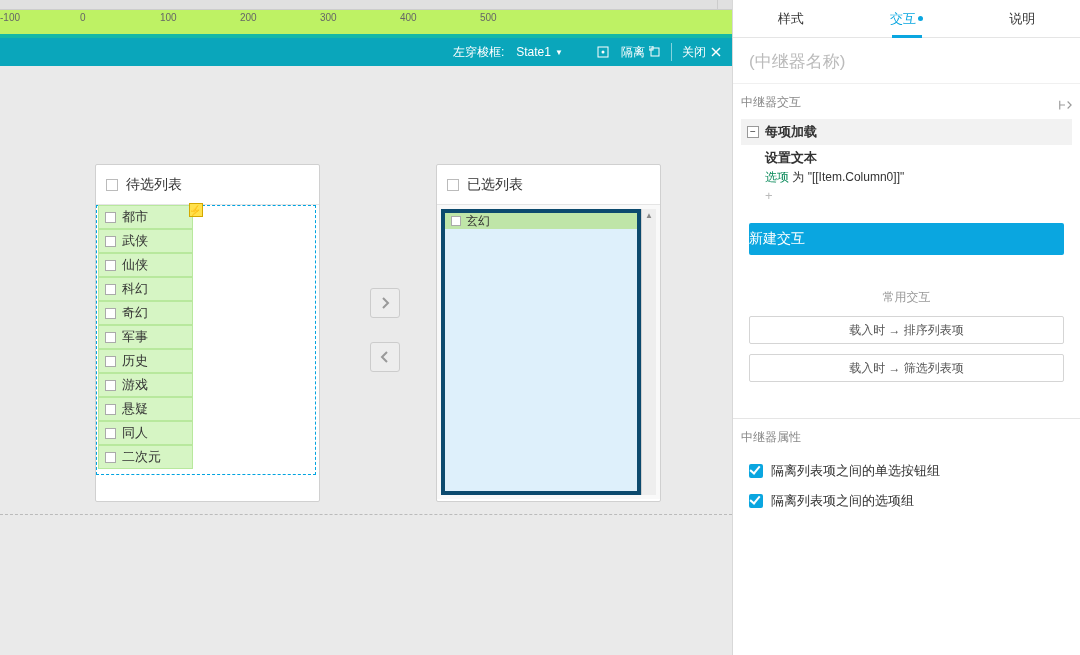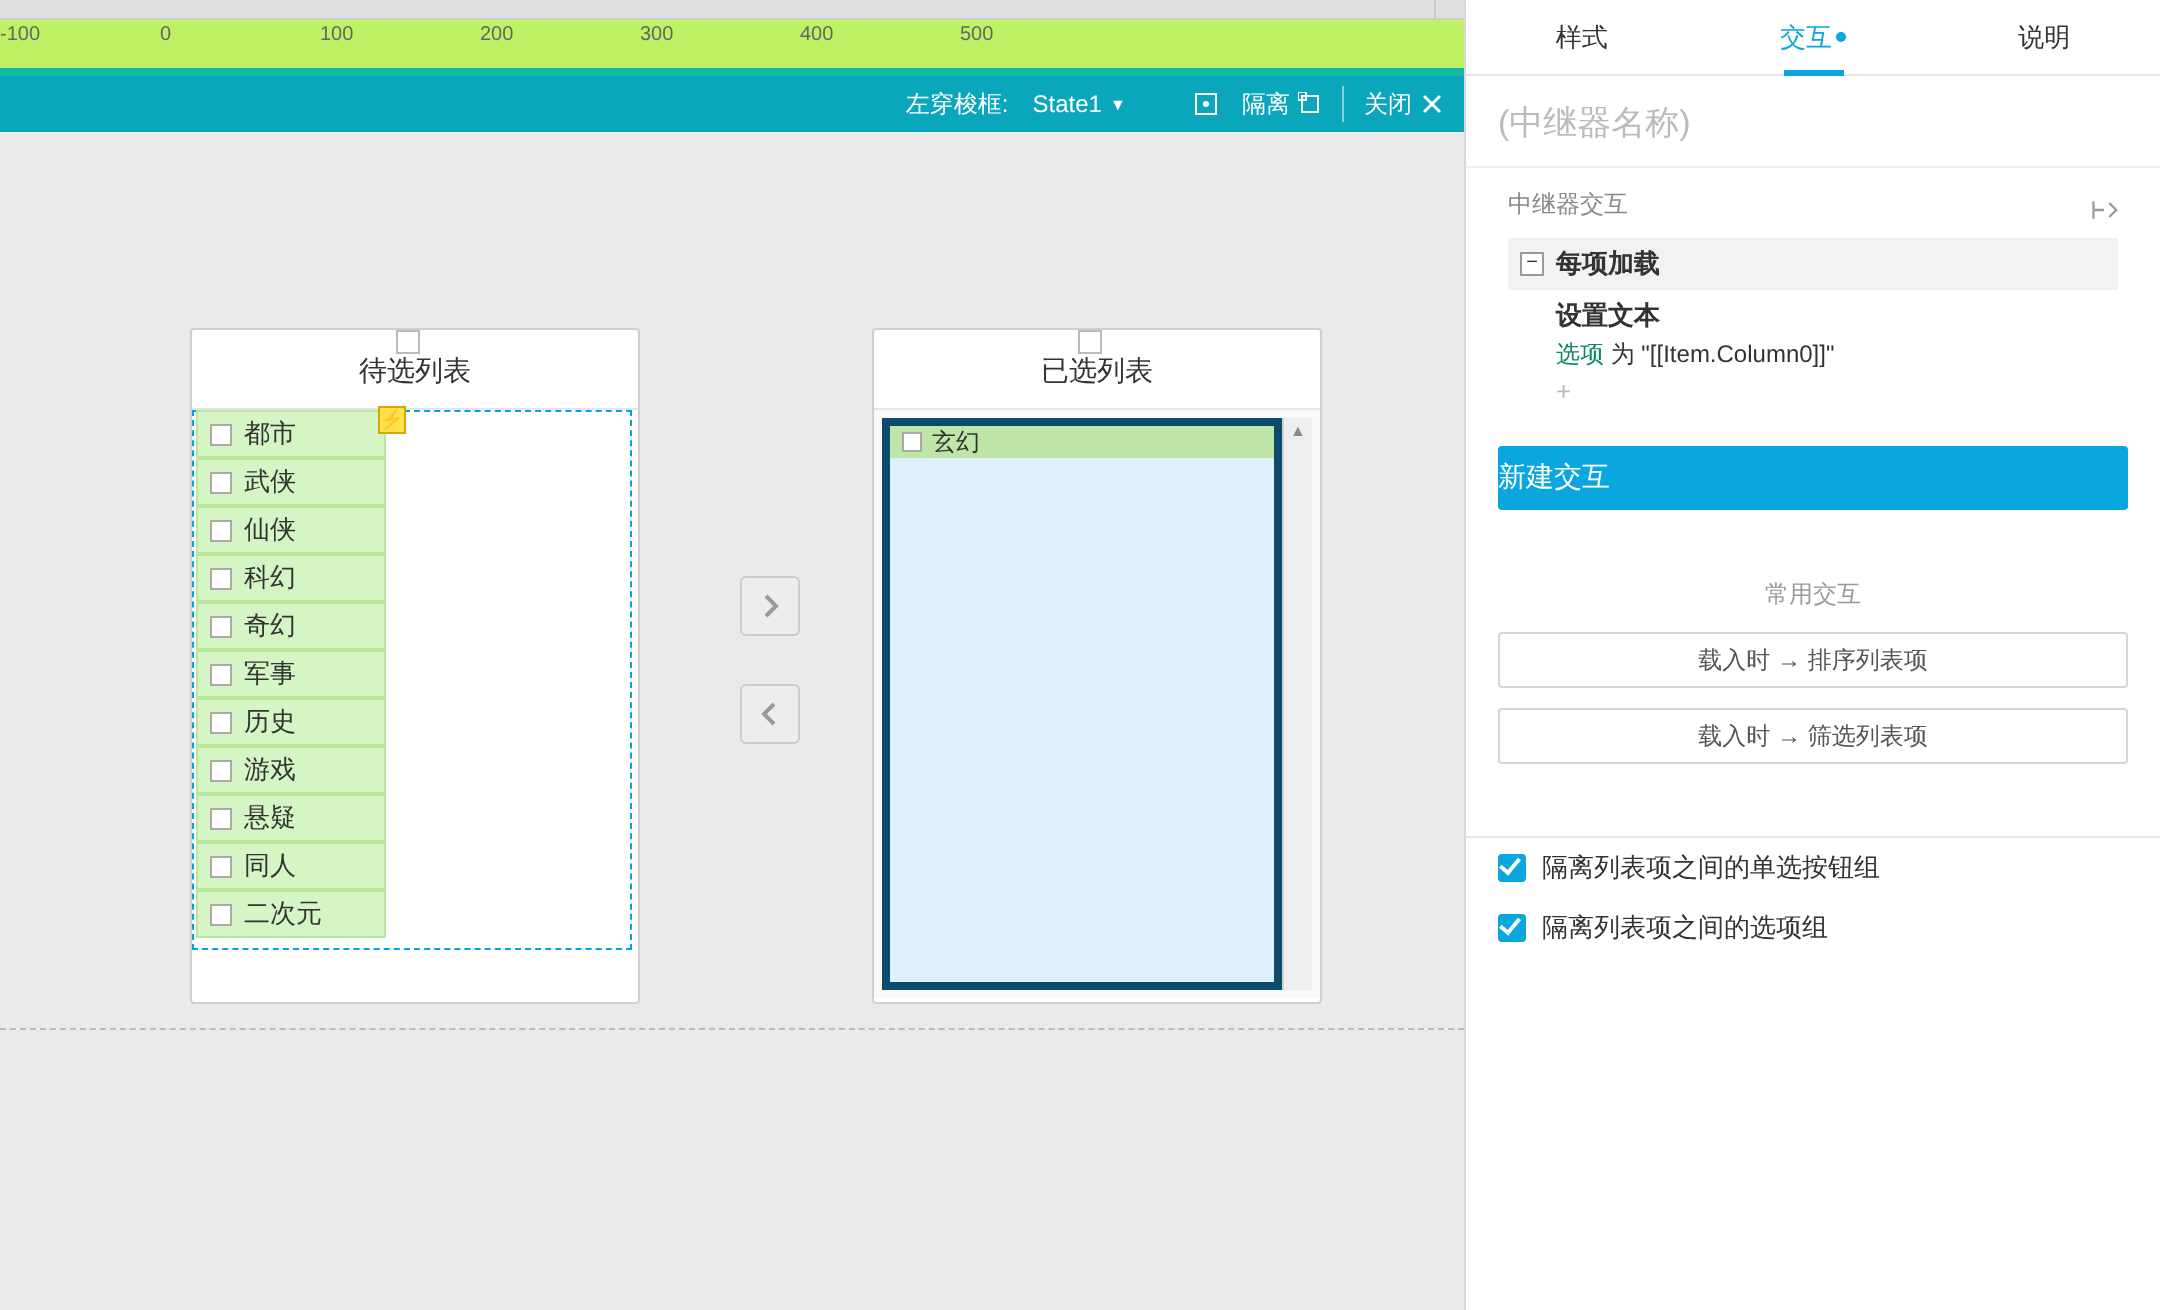--- a/index.html
+++ b/index.html
@@ -12,21 +12,21 @@
   .ruler span { position: absolute; top: 2px; }
   .titlebar { height: 28px; background: #0aa6bb; color: #fff; display: flex; align-items: center; font-size: 12px; padding: 0 10px; }
   .titlebar .spacer { flex: 1; }
   .titlebar .tb-item { margin-left: 12px; display: flex; align-items: center; cursor: pointer; }
   .titlebar .tri { font-size: 8px; margin-left: 4px; }
   .titlebar svg { width: 12px; height: 12px; }
   .titlebar .sep { width: 1px; height: 18px; background: rgba(255,255,255,0.5); margin: 0 10px; }
   .canvas { flex: 1; background: #eaeaea; position: relative; }
   .guide-h { position: absolute; left: 0; right: 0; border-top: 1px dashed #bbb; }
   .panel { position: absolute; width: 225px; background: #fff; border: 1px solid #d0d0d0; border-radius: 2px; }
-  .panel-header { height: 40px; display: flex; align-items: center; padding: 0 10px; border-bottom: 1px solid #e5e5e5; font-size: 14px; color: #333; flex-direction: column; }
+  .panel-header { height: 40px; display: flex; align-items: center; padding: 0 10px; border-bottom: 1px solid #e5e5e5; font-size: 14px; color: #333; }
   .panel-header .cb { width: 12px; height: 12px; border: 1px solid #bbb; margin-right: 8px; background:#fff; }
   .panel-body { min-height: 290px; position: relative; }
   .sel-dashed { position: absolute; border: 1.5px dashed #00a3e0; pointer-events: none; }
   .repeater { position: absolute; top: 0; left: 2px; width: 95px; }
   .rep-item { height: 24px; display: flex; align-items: center; padding: 0 6px; font-size: 13px; color: #333; background: #d6f5c4; border: 1px solid #b8e89d; }
   .rep-item .cb { width: 11px; height: 11px; border: 1px solid #aaa; background: #fff; margin-right: 6px; flex-shrink: 0; }
   .bolt { position: absolute; top: -2px; right: -10px; width: 14px; height: 14px; background: #ffe14d; border: 1px solid #d4a800; font-size: 10px; color: #a06c00; display: flex; align-items: center; justify-content: center; }
   .panel2 .panel-body { background: #f9f9f9; padding: 4px; display: flex; }
   .listbox { flex: 1; background: #def0fb; border: 4px solid #0c4a6e; position: relative; }
   .listbox-item { height: 16px; font-size: 12px; color: #333; padding: 0 6px; display: flex; align-items: center; }
@@ -36,21 +36,21 @@
   .arrow-btn { position: absolute; width: 30px; height: 30px; background: #ededed; border: 1px solid #ccc; border-radius: 3px; display: flex; align-items: center; justify-content: center; font-size: 14px; color: #888; cursor: pointer; }
   
   .inspector { width: 348px; border-left: 1px solid #d8d8d8; background: #fff; display: flex; flex-direction: column; font-size: 13px; color: #333; }
   .tabs { height: 38px; display: flex; border-bottom: 1px solid #e5e5e5; }
   .tab { flex: 1; display: flex; align-items: center; justify-content: center; font-size: 13px; cursor: pointer; color: #333; }
   .tab.active { color: #0aa6e0; position: relative; }
   .tab.active::after { content: ""; position: absolute; bottom: -1px; left: 50%; transform: translateX(-50%); width: 30px; height: 3px; background: #0aa6e0; }
   .tab .dot { width:5px;height:5px;border-radius:50%;background:#0aa6e0;margin-left:2px; }
   .name-row { padding: 12px 16px 10px; border-bottom: 1px solid #f0f0f0; }
   .name-input { color: #bbb; font-size: 17px; }
-  .section { padding: 10px 21px; }
+  .section { padding: 10px 8px; }
   .section-h-row { display:flex; align-items:center; justify-content:space-between; }
   .section-h { font-size: 12px; color: #888; margin-bottom: 8px; }
   .link-icon svg { width:14px;height:14px;stroke:#999;fill:none; }
   .evt-block { margin-bottom: 6px; }
   .evt-head { display: flex; align-items: center; background: #f2f2f2; padding: 4px 6px; font-size: 13px; }
   .evt-minus { width: 12px; height: 12px; border: 1px solid #999; background: #fff; display: flex; align-items: center; justify-content: center; font-size: 10px; margin-right: 6px; line-height: 1; color:#333; }
   .evt-body { padding: 4px 0 0 24px; font-size: 13px; }
   .evt-body .action { font-weight: bold; margin-bottom: 2px; }
   .evt-body .detail { font-size: 12px; }
   .evt-body .opt-label { color: #0a8a5a; }
@@ -241,20 +241,23 @@
     <span>新建交互</span>
   </div>
   <div class="suggest-title">常用交互</div>
   <div class="suggest-btn">
       <span>载入时 → 排序列表项</span>
     </div>
   <div class="suggest-btn">
       <span>载入时 → 筛选列表项</span>
     </div>
   <div class="hr"></div>
+  <div class="section" style="padding-bottom:2px">
+    <div class="section-h">中继器属性</div>
+  </div>
   <div class="prop-row">
     <div class="chk"></div>
     <span>隔离列表项之间的单选按钮组</span>
   </div>
   <div class="prop-row">
     <div class="chk"></div>
     <span>隔离列表项之间的选项组</span>
   </div>
 </div>
 

